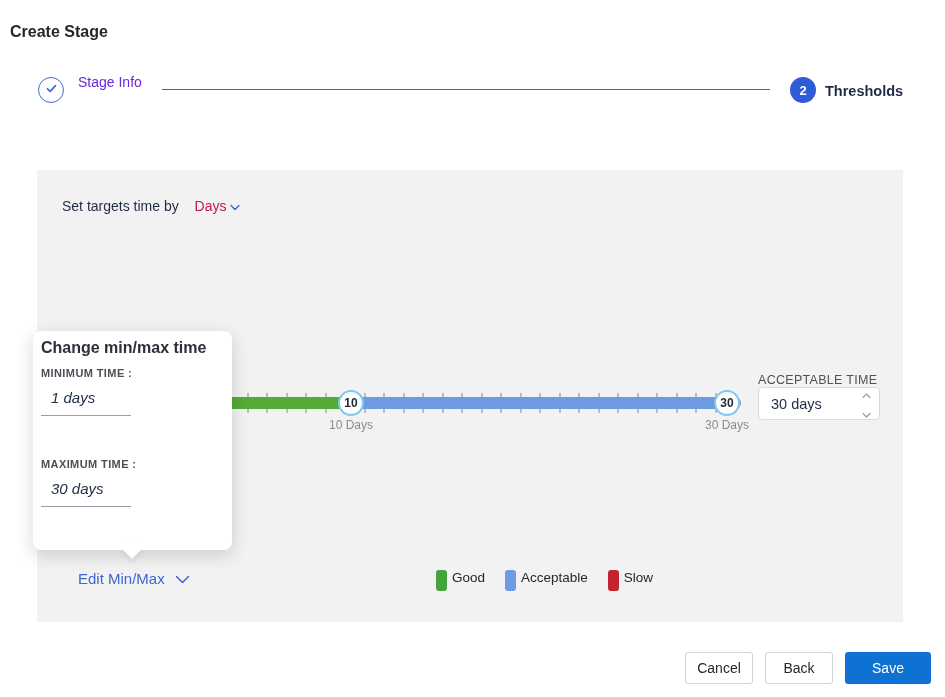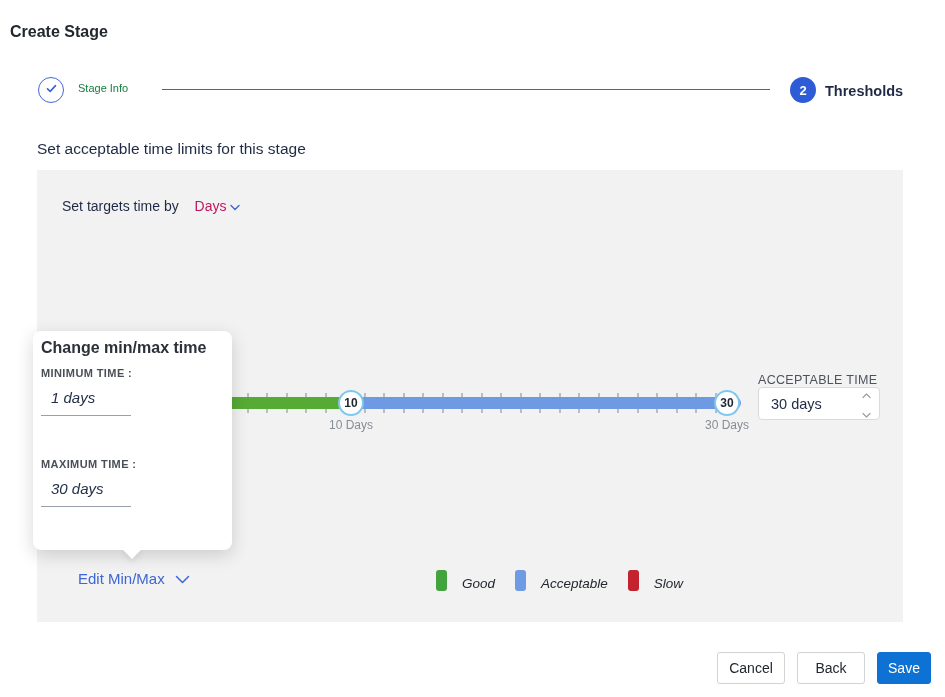--- a/index.html
+++ b/index.html
@@ -8,21 +8,21 @@
   .app { position:relative; width:945px; height:697px;border-radius:26px; }
 
   .page-title { position:absolute; left:10px; top:23px; font-size:16px; font-weight:700; color:#23272f; }
 
   
   .stepper { position:absolute; left:0; top:72px; width:945px; height:36px; }
   .step-circle { position:absolute; width:26px; height:26px; border-radius:50%;
     display:flex; align-items:center; justify-content:center; }
   .circle-done { left:38px; top:5px; border:1.5px solid #4468d9; background:#fff; }
   .circle-active { left:790px; top:5px; background:#2e5bd6; color:#fff; font-size:13px; font-weight:600; }
-  .step-label-1 { position:absolute; left:78px; top:10px; font-size:11px; color:#15803d; }
+  .step-label-1 { position:absolute; left:78px; top:2px; font-size:14px; color:#6d28d9; }
   .step-label-2 { position:absolute; left:825px; top:11px; font-size:14.5px; font-weight:600; color:#1f2a44; }
   .step-line { position:absolute; left:162px; top:17px; width:608px; height:1px; background:#3a5fd0; }
 
   .section-heading { position:absolute; left:37px; top:140px; font-size:15.5px; color:#1e2a45; }
 
   
   .panel { position:absolute; left:37px; top:170px; width:866px; height:452px; background:#f2f2f2; }
 
   .target-by { position:absolute; left:25px; top:28px; font-size:14px; color:#1f2a44; }
   .target-by .link { color:#be185d; cursor:pointer; margin-left:4px;padding-left:8px; }
@@ -46,21 +46,21 @@
   
   .acc-label { position:absolute; left:721px; top:203px; font-size:12.5px; letter-spacing:0.3px; color:#4d525b; }
   .acc-input { position:absolute; left:721px; top:217px; width:122px; height:33px; background:#fff;
     border:1px solid #d8dade; border-radius:4px; display:flex; align-items:center;
     padding:0 8px 0 12px; font-size:14.5px; color:#1f2a44; }
   .acc-input .val { flex:1; }
   .spinner { display:flex; flex-direction:column; gap:3px; align-items:center; }
 
   
   .legend { position:absolute; left:399px; top:400px; display:flex; gap:20px; align-items:center; }
-  .legend-item { display:flex; gap:15px; align-items:flex-end;font-style:italic; }
+  .legend-item { display:flex; gap:5px; align-items:flex-start; }
   .legend-swatch { width:11px; height:21px; border-radius:3px; }
   .legend-label { font-size:13.5px; color:#23272e; }
 
   
   .edit-link { position:absolute; left:41px; top:400px; font-size:15px; color:#3e66d4;
     display:flex; align-items:center; gap:10px; cursor:pointer; }
 
   
   .popover { position:absolute; left:-4px; top:161px; width:199px; height:219px; background:#fff;
     border-radius:8px; box-shadow:0 5px 18px rgba(0,0,0,0.16); z-index:10; padding:8px; }
@@ -70,21 +70,21 @@
   .pop-label { font-size:11px; font-weight:700; letter-spacing:0.4px; color:#4b5058; margin-top:10px; }
   .pop-label.second { margin-top:42px; }
   .pop-input { width:90px; margin-top:3px; padding:7px 0 9px 10px; font-size:15px; color:#243049;
     border-bottom:1px solid #99a0ac; cursor:text;font-style:italic; }
 
   
   .footer { position:absolute; right:14px; top:652px; display:flex; gap:12px; }
   .btn { height:32px; border-radius:3px; font-family:"Liberation Sans", sans-serif;
     font-size:14px; cursor:pointer; }
   .btn.plain { width:68px; background:#fff; border:1px solid #d3d3d3; color:#23272f; }
-  .btn.primary { width:54px; background:#0d72d3; border:1px solid #0d72d3; color:#fff; }
+  .btn.primary { width:86px; background:#0d72d3; border:1px solid #0d72d3; color:#fff; }
 </style>
 </head>
 <body>
 
 <div class="app">
 
   <div class="page-title">Create Stage</div>
 
   <div class="stepper">
     <div class="step-circle circle-done">
@@ -95,21 +95,20 @@
       </span>
     </div>
     <span class="step-label-1">Stage Info</span>
     <div class="step-line"></div>
     <div class="step-circle circle-active">
       <span>2</span>
     </div>
     <span class="step-label-2">Thresholds</span>
   </div>
 
-  <div class="section-heading">Set acceptable time limits for this stage</div>
 
   <div class="panel">
 
     <div class="target-by">
       <span>Set targets time by</span>
       <span class="link"><span>Days</span><span><svg width="10" height="7" viewBox="0 0 10 7" fill="none">
               <path d="M1 1.5 L5 5.5 L9 1.5" stroke="#3e66d4" stroke-width="1.4" stroke-linecap="round" stroke-linejoin="round"></path>
             </svg></span></span>
     </div>
 

